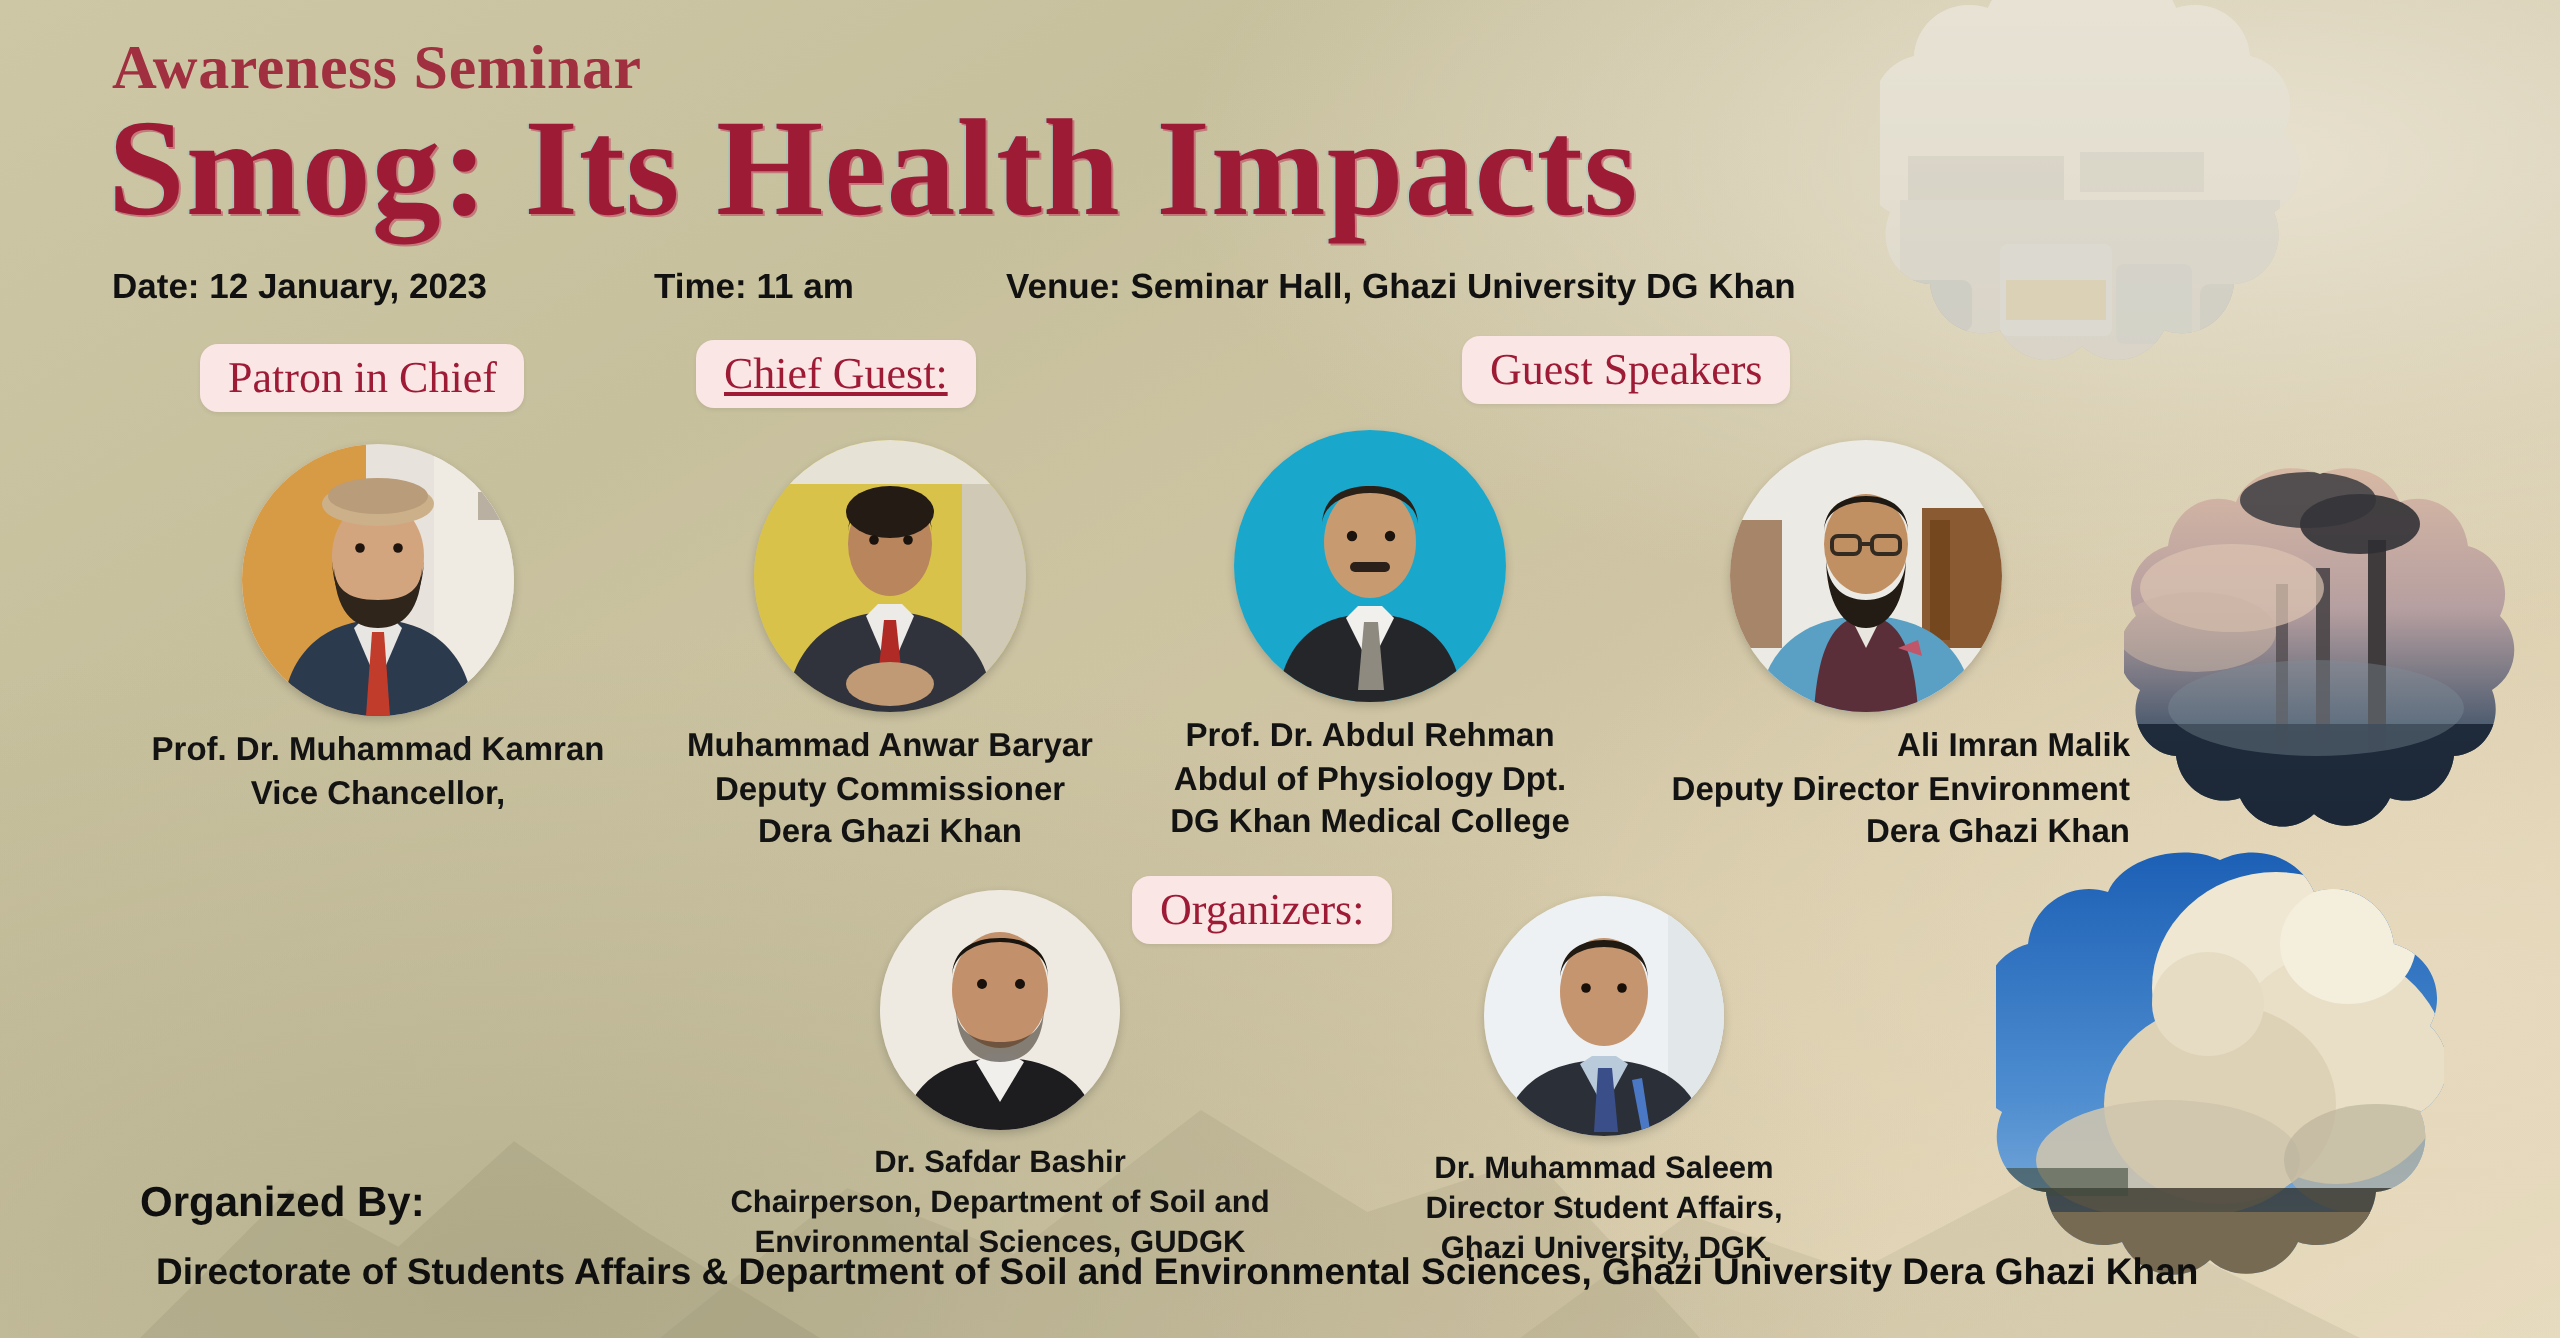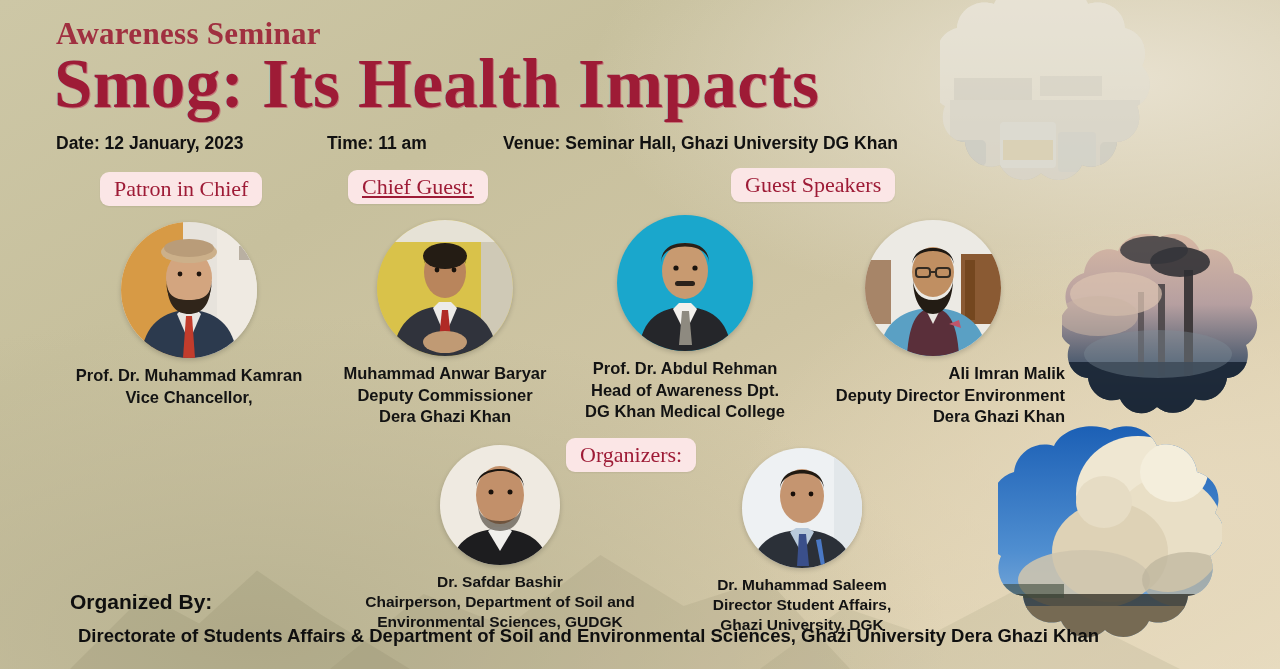--- a/index.html
+++ b/index.html
@@ -261,21 +261,21 @@
         <path d="M56 94 L68 118 L80 94 L74 88 L62 88 Z" fill="#f2f0ec"></path>
         <path d="M65 96 L72 96 L75 130 L62 130 Z" fill="#8e8a80"></path>
         <ellipse cx="68" cy="56" rx="23" ry="28" fill="#c89a70"></ellipse>
         <path d="M44 48 C44 26 92 26 92 48 C92 34 82 28 68 28 C54 28 44 34 44 48Z" fill="#2a2018"></path>
         <rect x="58" y="66" width="20" height="5" rx="2.5" fill="#2b211a"></rect>
         <circle cx="59" cy="53" r="2.6" fill="#1b130d"></circle>
         <circle cx="78" cy="53" r="2.6" fill="#1b130d"></circle>
       </svg>
     </div>
     <div class="pname">Prof. Dr. Abdul Rehman</div>
-    <div class="pline">Head of Awareness Dpt.</div>
+    <div class="pline">Abdul of Physiology Dpt.</div>
     <div class="pline">DG Khan Medical College</div>
   </div>
 
   <div class="person" id="person-3">
     <div class="avatar">
       <svg viewBox="0 0 136 136">
         <rect width="136" height="136" fill="#eceae4"></rect>
         <rect x="96" y="34" width="40" height="70" fill="#8a5a33"></rect>
         <rect x="100" y="40" width="10" height="60" fill="#74471f"></rect>
         <rect x="0" y="40" width="26" height="64" fill="#8a5a33" opacity=".7"></rect>

